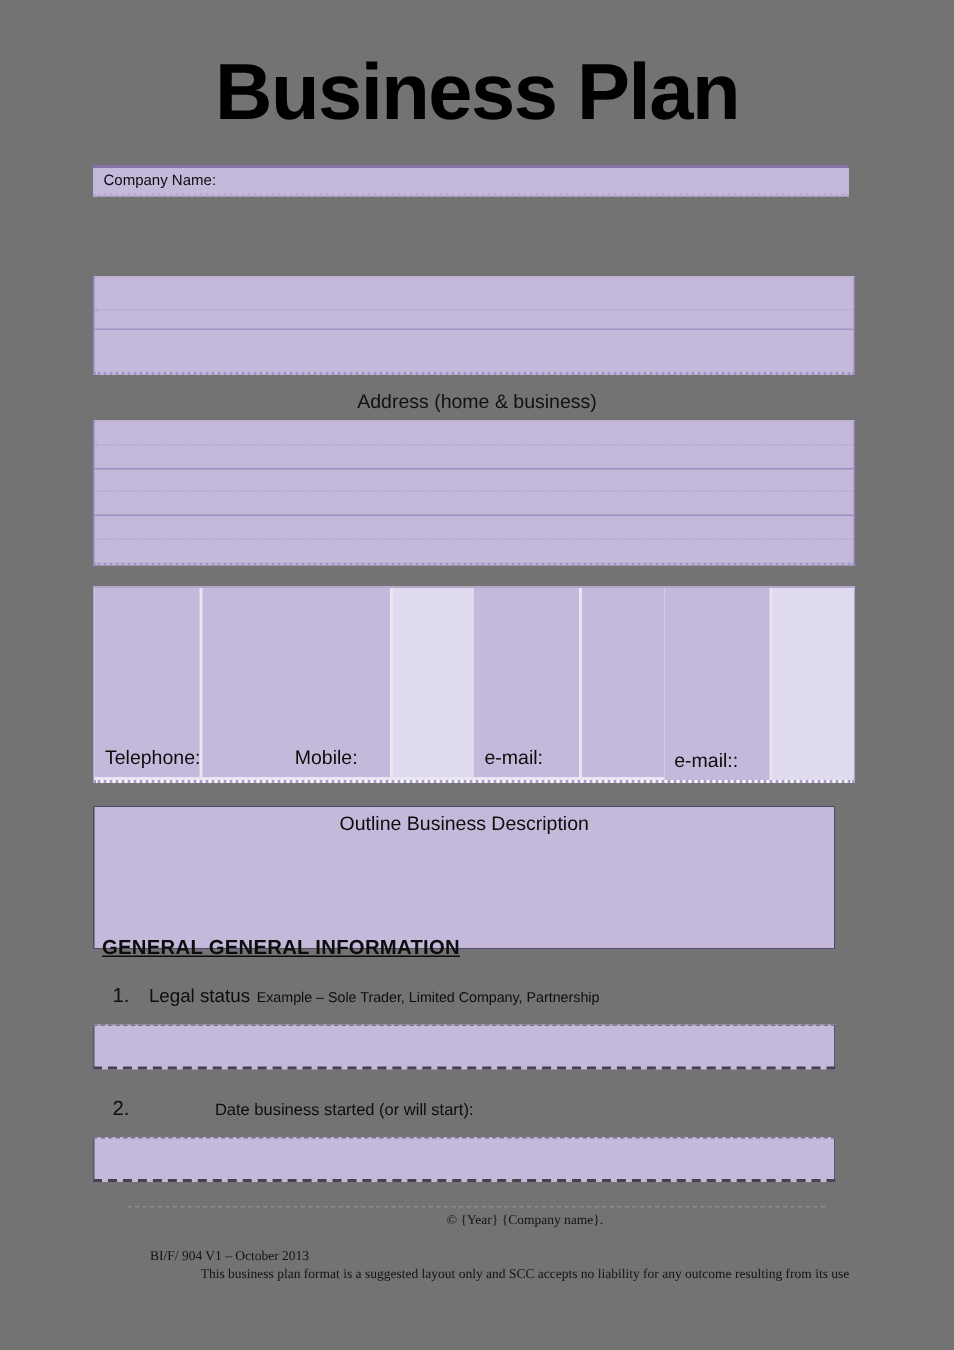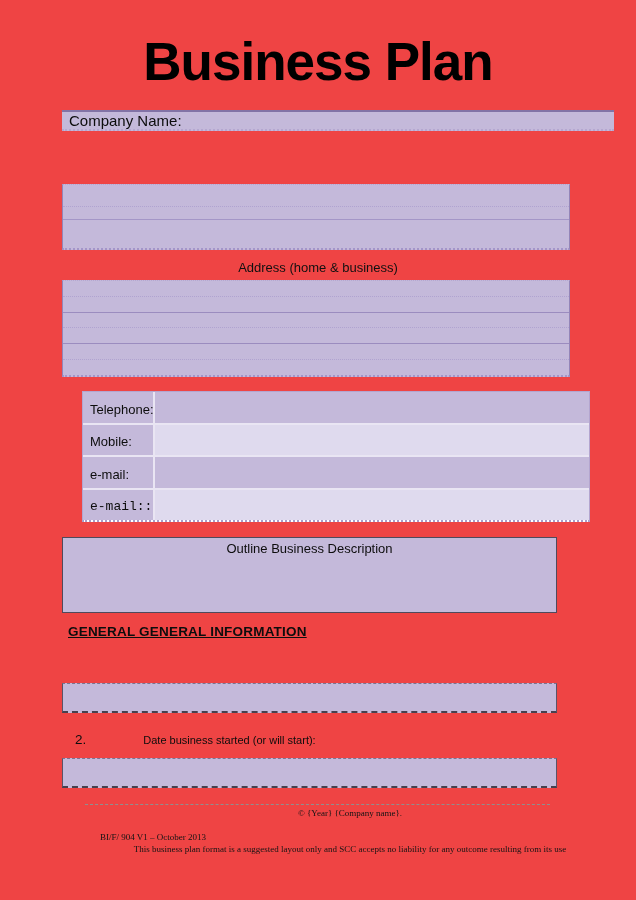--- a/index.html
+++ b/index.html
@@ -1,28 +1,28 @@
 <!DOCTYPE html>
 <html><head>
 <meta charset="utf-8">
 <style>
   html,body{margin:0;padding:0;background:#fff;}
   .page{
-    position:relative;width:636px;height:900px;background:#ef4444;
+    position:relative;width:636px;height:900px;background:#737373;
     font-family:"Liberation Sans",sans-serif;color:#0d0d0d;overflow:hidden;
   }
   .title{
     position:absolute;top:34px;left:0;width:636px;text-align:center;
     font-size:53px;font-weight:bold;letter-spacing:-1px;line-height:1.05;color:#000;
   }
   
   .company-bar{
-    position:absolute;left:62px;top:110px;width:552px;height:21px;box-sizing:border-box;
+    position:absolute;left:62px;top:110px;width:504px;height:21px;box-sizing:border-box;
     background:#c4b9da;border-top:2px solid #8273a6;border-bottom:2px dotted #b4a7d0;
-    display:flex;align-items:center;padding-left:7px;font-size:15px;
+    display:flex;align-items:center;padding-left:7px;font-size:10px;
   }
   .section-heading{
     position:absolute;left:0;width:636px;text-align:center;font-size:13px;color:#111;
   }
   .h-prop{top:153px;}
   .h-addr{top:260px;}
   
   .prop-box{
     position:absolute;left:62px;top:184px;width:508px;height:66px;box-sizing:border-box;
     background:#c4b9da;border:1px solid #9385b8;border-top:1px dotted #b4a7d0;
@@ -37,34 +37,34 @@
     background:#c4b9da;border:1px solid #9385b8;border-top:1px dotted #b4a7d0;
     border-bottom:2px dotted #a495c8;display:flex;flex-direction:column;
   }
   .addr-row{flex:1;}
   .sep-dot{border-bottom:1px dotted #b0a3d0;}
   .sep-solid{border-bottom:1px solid #9b8cbf;}
   
   .contact{
     position:absolute;left:62px;top:391px;width:508px;height:131px;box-sizing:border-box;
     border:1px solid #b3a5cf;border-bottom:2px dotted #a99bc8;
-    display:flex;flex-direction:column;background:#fff;margin-left:20px;
+    display:flex;flex-direction:row;background:#fff;
   }
   .c-row{flex:1;display:flex;border-bottom:2px solid #e9e5f3;}
-  .c-row:last-child{border-bottom:none;font-family:Liberation Mono, monospace;}
+  .c-row:last-child{border-bottom:none;}
   .c-label{
     width:72px;box-sizing:border-box;background:#c4b9da;border-right:2px solid #e9e5f3;
     display:flex;align-items:flex-end;padding:0 0 6px 7px;font-size:13px;
   }
   .c-value{flex:1;}
   .fill-lav{background:#c4b9da;}
   .fill-light{background:#dfdaee;}
   
   .outline-box{
-    position:absolute;left:62px;top:537px;width:495px;height:76px;box-sizing:border-box;
+    position:absolute;left:62px;top:537px;width:495px;height:96px;box-sizing:border-box;
     background:#c4b9da;border:1px solid #4f4a5c;text-align:center;padding-top:3px;
     font-size:13px;
   }
   .general-heading{
     position:absolute;left:68px;top:624px;font-size:13.5px;font-weight:bold;
     text-decoration:underline;letter-spacing:0.2px;
   }
   .list-item{position:absolute;left:75px;white-space:nowrap;}
   .item-1{top:655px;}
   .item-2{top:730px;}
@@ -137,20 +137,24 @@
     </div>
   </div>
 
   <div class="outline-box">
     <span>Outline Business Description</span>
     <span></span>
   </div>
 
   <div class="general-heading">GENERAL GENERAL INFORMATION</div>
 
+  <div class="list-item item-1">
+    <span class="li-num">1.</span><span class="li-label">Legal status</span>
+    <span class="li-hint">Example – Sole Trader, Limited Company, Partnership</span>
+  </div>
   <div class="answer-box box-legal"></div>
 
   <div class="list-item item-2">
     <span class="li-num">2.</span><span class="li-label-sm">Date business started (or will start):</span>
   </div>
   <div class="answer-box box-date"></div>
 
   <div class="divider"></div>
   <div class="footer-line f-copyright">© {Year} {Company name}.</div>
   <div class="footer-line f-disclaimer">This business plan format is a suggested layout only and SCC accepts no liability for any outcome resulting from its use</div>

